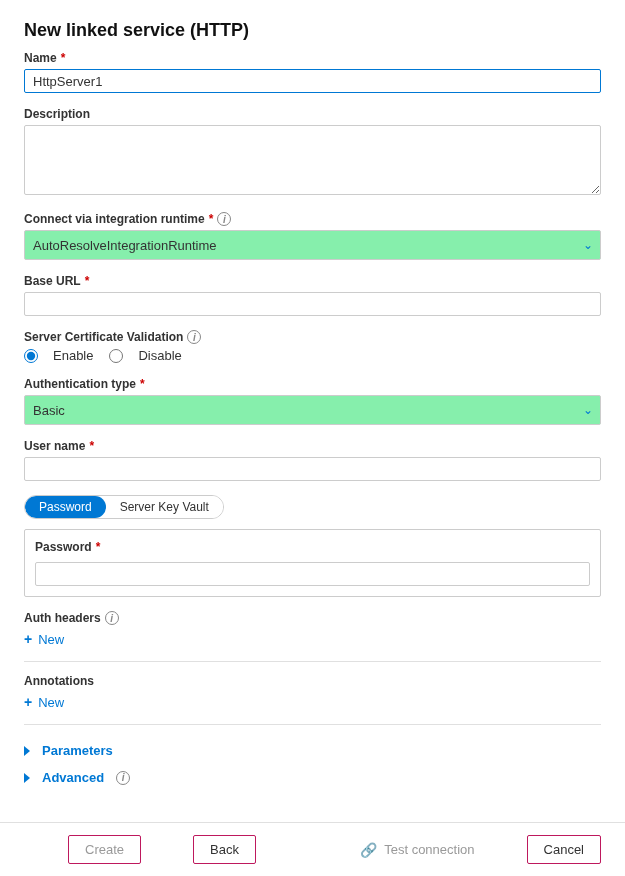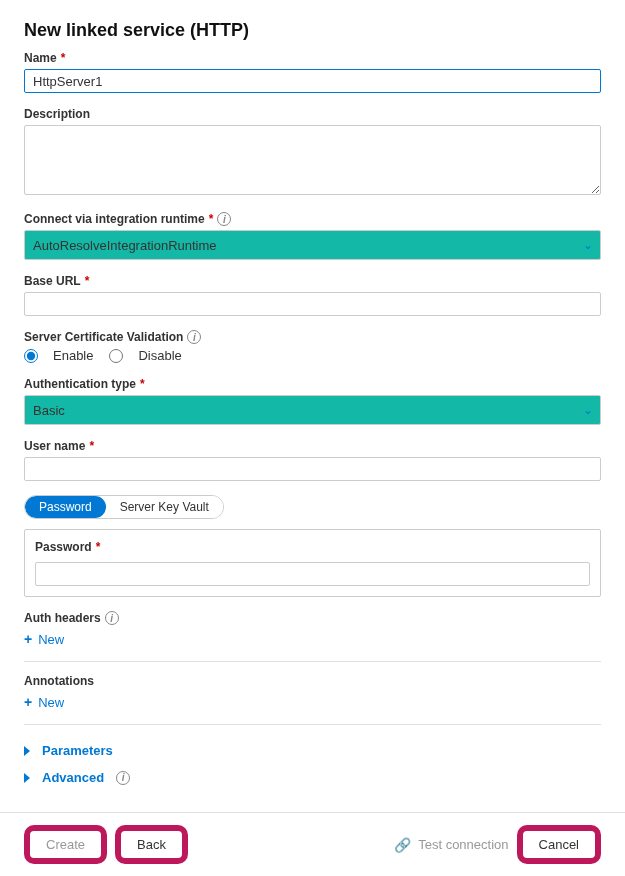--- a/index.html
+++ b/index.html
@@ -84,21 +84,21 @@
     .select-input {
       width: 100%;
       height: 30px;
       border: 1px solid #ccc;
       border-radius: 2px;
       padding: 4px 8px;
       padding-right: 30px;
       font-size: 13px;
       color: #333;
       appearance: none;
-      background: #14b8a6;
+      background: #86efac;
       cursor: pointer;
       outline: none;
     }
     .select-chevron {
       position: absolute;
       right: 8px;
       top: 50%;
       transform: translateY(-50%);
       pointer-events: none;
       color: #0078d4;
@@ -202,25 +202,26 @@
       gap: 8px;
     }
     .footer-right {
       display: flex;
       gap: 8px;
       align-items: center;
     }
     .btn {
       padding: 6px 16px;
       font-size: 13px;
-      border-radius: 10px;
-      cursor: pointer;
-      border: 6px solid #be185d;
-      background: #fff;
-      color: #333;
+      border-radius: 2px;
+      cursor: pointer;
+      border: 1px solid #be185d;
+      background: #fff;
+      color: #333;
+      margin-left: 44px;
     }
     .btn-disabled {
       color: #999;
       cursor: default;
     }
     .test-connection-btn {
       display: flex;
       align-items: center;
       gap: 6px;
       color: #999;

